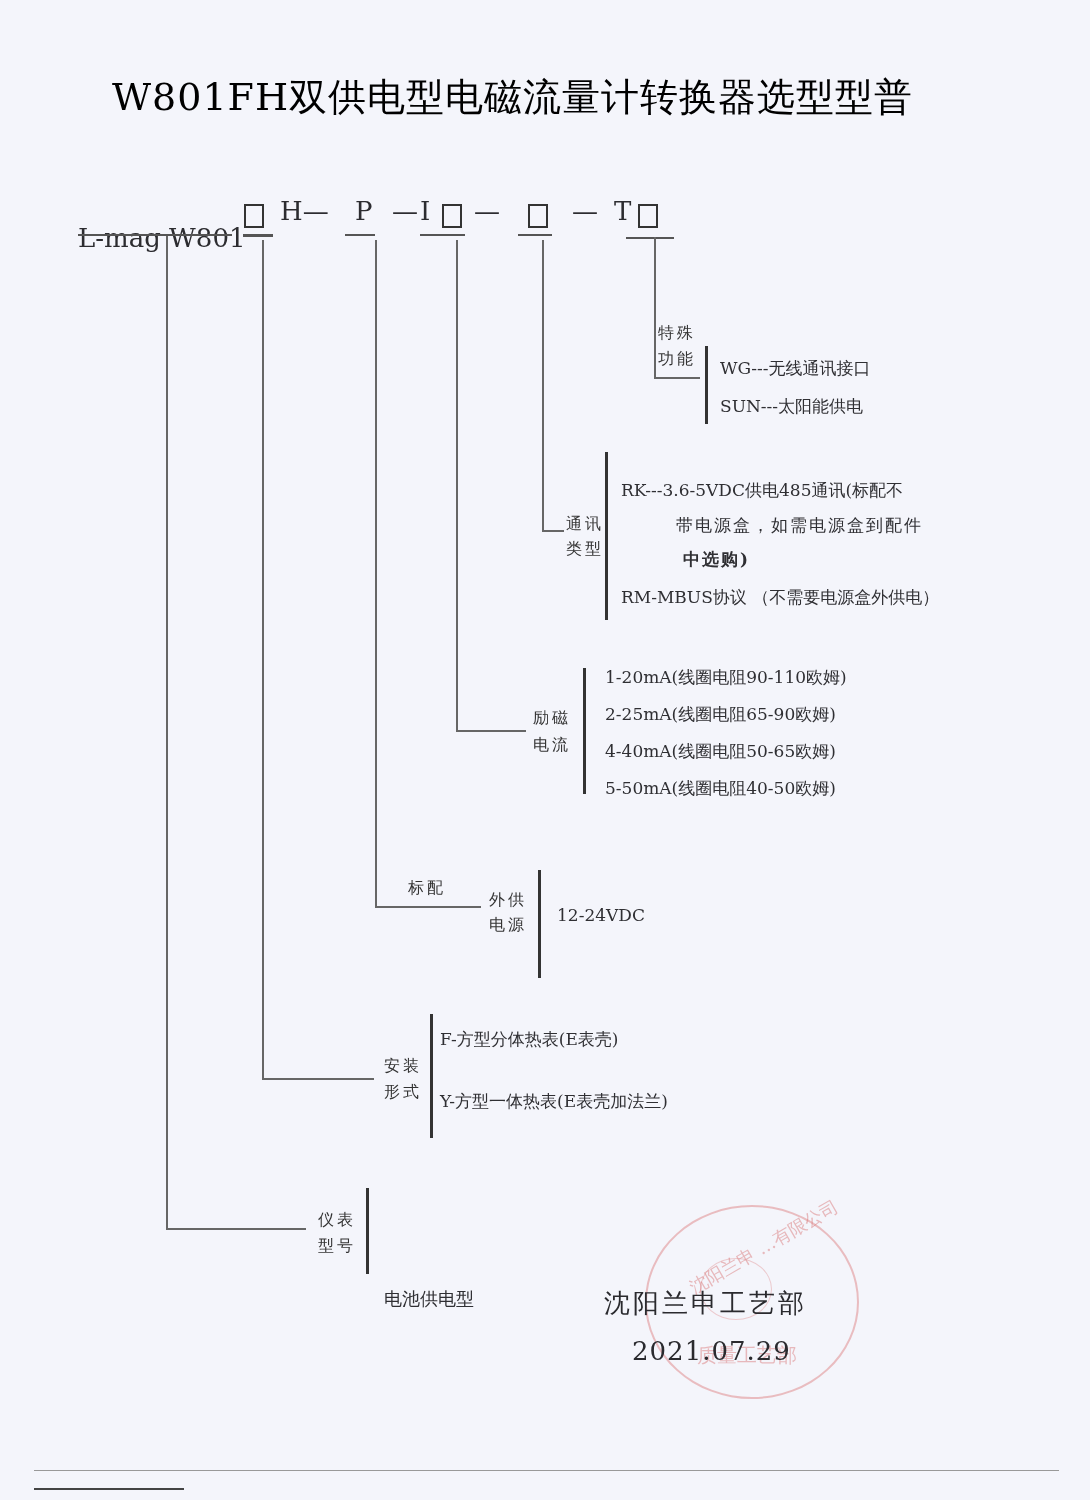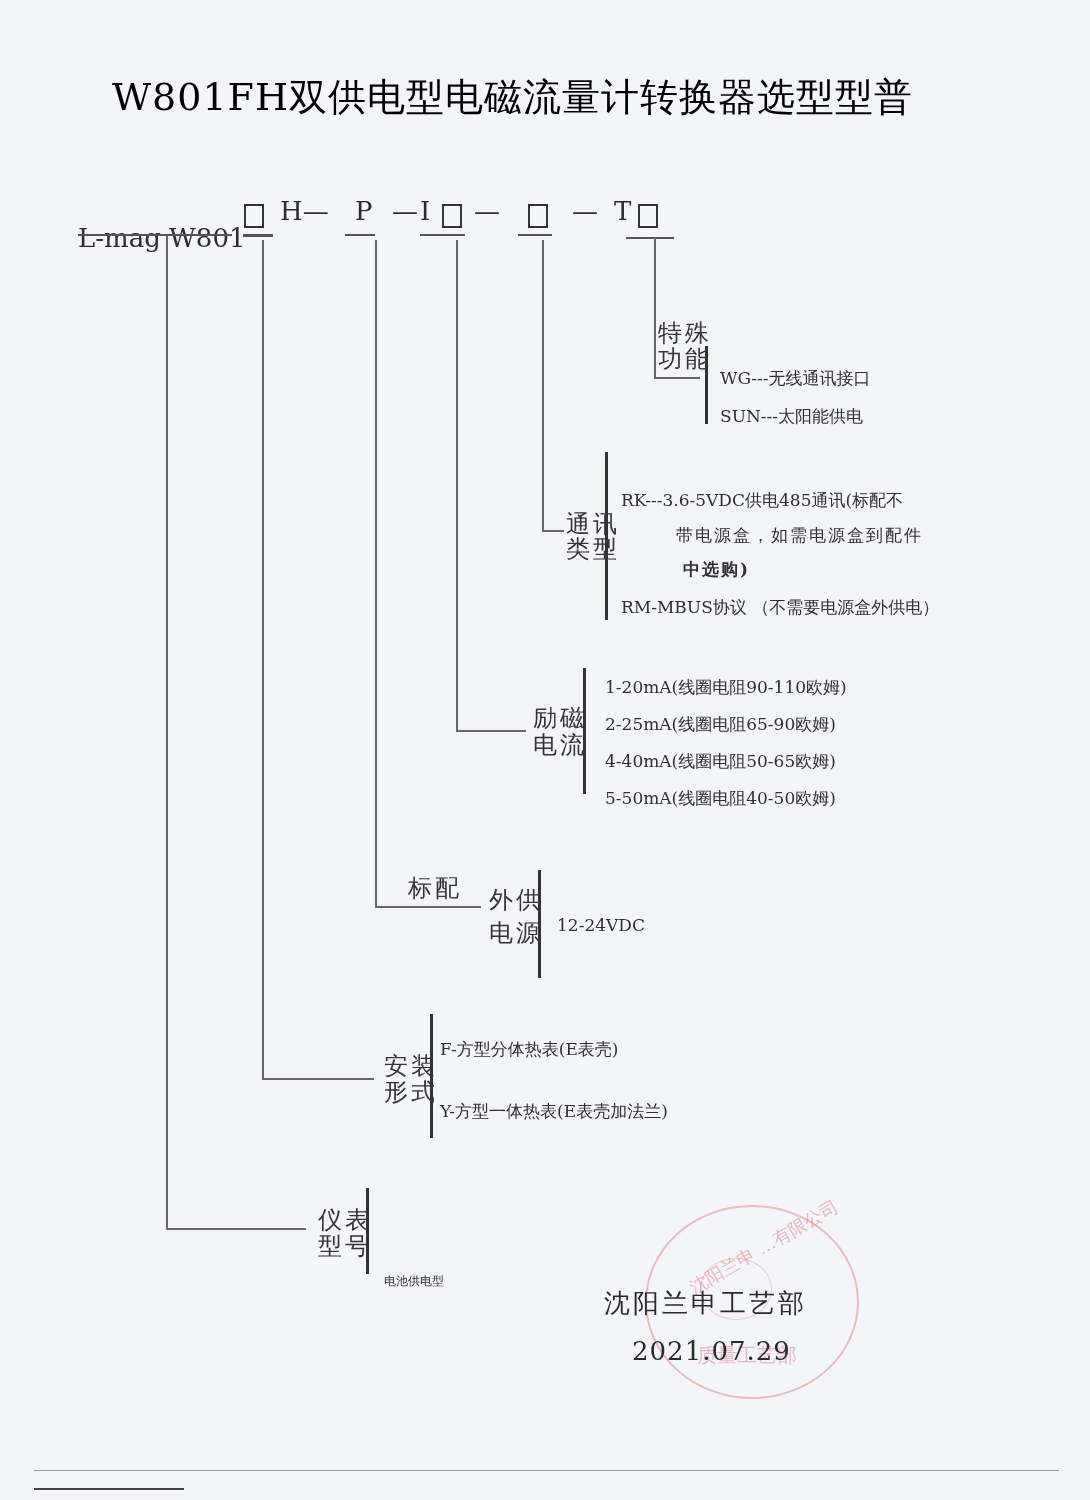--- a/index.html
+++ b/index.html
@@ -10,22 +10,22 @@
       color: #2a2a2e;
     }
     .abs { position: absolute; }
     .title { left: 112px; top: 72px; font-size: 38px; letter-spacing: 1px; white-space: nowrap; color: #000000; }
     .code { font-size: 26px; top: 196px; white-space: nowrap; color: #2c2c30; }
     .box { width: 20px; height: 24px; border: 2px solid #333; box-sizing: border-box; display: inline-block; }
     .hline { position: absolute; height: 2px; background: #555; }
     .thinv { position: absolute; width: 1.5px; background: #666; }
     .thinh { position: absolute; height: 1.5px; background: #666; }
     .barv { position: absolute; width: 3px; background: #333; }
-    .lbl { position: absolute; font-size: 24px; line-height: 24px; letter-spacing: 3px; color: #333; white-space: nowrap; }
-    .opt { position: absolute; font-size: 17px; line-height: 22px; color: #2f2f33; white-space: nowrap; margin-top: 10px; }
+    .lbl { position: absolute; font-size: 16px; line-height: 24px; letter-spacing: 3px; color: #333; white-space: nowrap; }
+    .opt { position: absolute; font-size: 17px; line-height: 22px; color: #2f2f33; white-space: nowrap; }
     .sig { position: absolute; font-size: 26px; color: #2a2a2e; white-space: nowrap; letter-spacing: 3px; }
     .stamp {
       position: absolute; left: 645px; top: 1205px; width: 210px; height: 190px;
       border: 2px solid rgba(220,120,120,0.45); border-radius: 50%;
     }
     .stamp-inner {
       position: absolute; left: 700px; top: 1258px; width: 70px; height: 60px;
       border: 1px solid rgba(220,120,120,0.35); border-radius: 50%;
     }
     .stamp-text { position: absolute; color: rgba(215,110,110,0.45); font-size: 18px; white-space: nowrap; }
@@ -94,34 +94,34 @@
 <div class="lbl" style="left:533px; top:706px;">励磁</div>
 <div class="lbl" style="left:533px; top:733px;">电流</div>
 <div class="barv" style="left:583px; top:668px; height:126px;"></div>
 <div class="opt" style="left:605px; top:666px;">1-20mA(线圈电阻90-110欧姆)</div>
 <div class="opt" style="left:605px; top:703px;">2-25mA(线圈电阻65-90欧姆)</div>
 <div class="opt" style="left:605px; top:740px;">4-40mA(线圈电阻50-65欧姆)</div>
 <div class="opt" style="left:605px; top:777px;">5-50mA(线圈电阻40-50欧姆)</div>
 
 <div class="lbl" style="left:408px; top:876px;">标配</div>
 <div class="lbl" style="left:489px; top:888px;">外供</div>
-<div class="lbl" style="left:489px; top:913px;margin-top:8px;">电源</div>
+<div class="lbl" style="left:489px; top:913px;">电源</div>
 <div class="barv" style="left:538px; top:870px; height:108px;"></div>
 <div class="opt" style="left:557px; top:904px;">12-24VDC</div>
 
 <div class="lbl" style="left:384px; top:1054px;">安装</div>
 <div class="lbl" style="left:384px; top:1080px;">形式</div>
 <div class="barv" style="left:430px; top:1014px; height:124px;"></div>
 <div class="opt" style="left:440px; top:1028px;">F-方型分体热表(E表壳)</div>
 <div class="opt" style="left:440px; top:1090px;">Y-方型一体热表(E表壳加法兰)</div>
 
 <div class="lbl" style="left:318px; top:1208px;">仪表</div>
 <div class="lbl" style="left:318px; top:1234px;">型号</div>
 <div class="barv" style="left:366px; top:1188px; height:86px;"></div>
-<div class="opt" style="left:384px; top:1260px; font-size:12px;">电池供电型</div>
+<div class="opt" style="left:384px; top:1288px; font-size:18px;">电池供电型</div>
 
 <div class="stamp"></div>
 <div class="stamp-inner"></div>
 <div class="stamp-text" style="left:680px; top:1235px; transform:rotate(-30deg);">沈阳兰申 …有限公司</div>
 <div class="stamp-text" style="left:697px; top:1342px; font-size:20px;">质量工艺部</div>
 
 <div class="sig" style="left:604px; top:1286px;">沈阳兰申工艺部</div>
 <div class="sig" style="left:632px; top:1336px; letter-spacing:1px;">2021.07.29</div>
 
 <div class="hline" style="left:34px; top:1470px; width:1025px; height:1px; background:#999;"></div>

